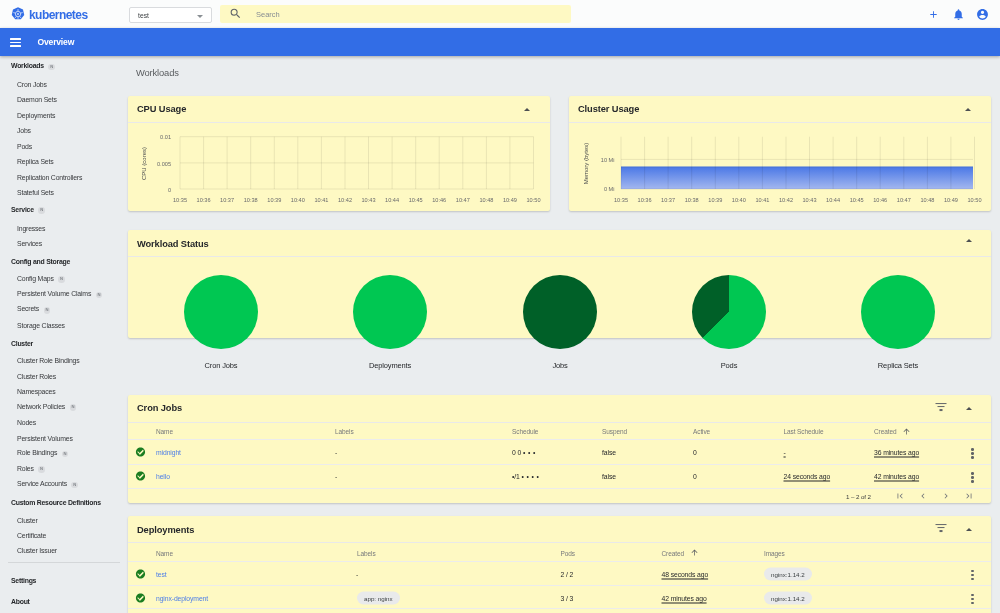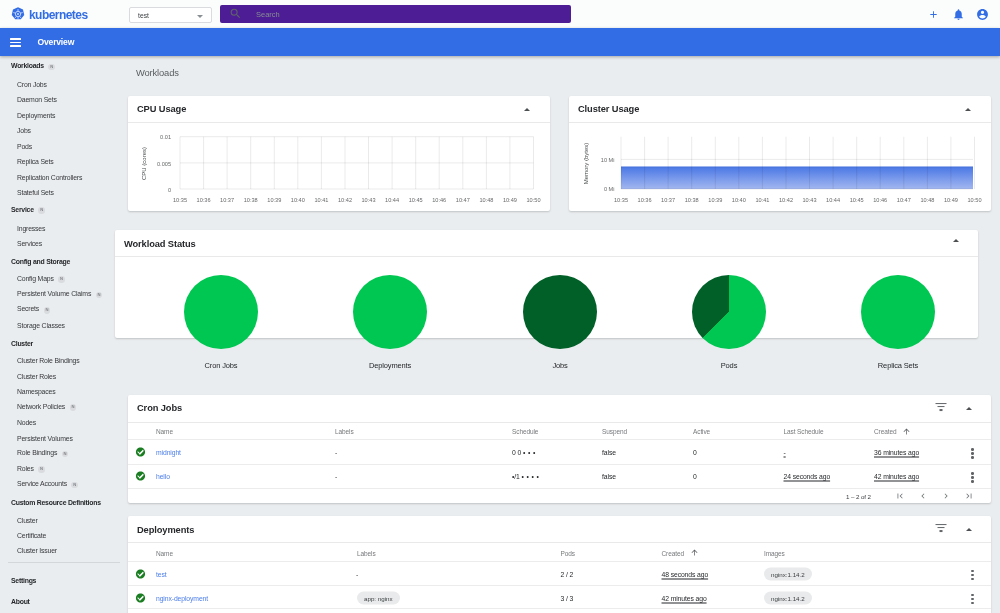--- a/index.html
+++ b/index.html
@@ -8,33 +8,33 @@
 #app { position:absolute; left:0; top:0; width:1000px; height:613px; }
 .abs { position:absolute; }
 .vc { transform:translateY(-50%); white-space:nowrap; }
 
 .topbar { left:0; top:0; width:1000px; height:28px; background:#fbfcfc; }
 .bluebar { left:0; top:28px; width:1000px; height:28px; background:#326de6; box-shadow:0 1px 3px rgba(0,0,0,.3); }
 .klogo-text { left:29px; top:14.5px; color:#326de6; font-size:12px; font-weight:bold; letter-spacing:-0.55px; }
 .nsbox { left:129px; top:7px; width:83px; height:16px; background:#fff; border:1px solid #d9dbde; border-radius:2px; }
 .nsbox span { position:absolute; left:8px; top:50%; transform:translateY(-50%); font-size:6.8px; color:#3c4043; }
 .nscaret { position:absolute; right:8px; top:6.5px; width:0; height:0; border-left:3px solid transparent; border-right:3px solid transparent; border-top:3.5px solid #8a8f94; }
-.searchbox { left:220px; top:5px; width:351px; height:18px; background:#4c1d95; border-radius:2px; }
+.searchbox { left:220px; top:5px; width:351px; height:18px; background:#fef9c3; border-radius:2px; }
 .searchbox .ph { position:absolute; left:36px; top:50%; transform:translateY(-50%); font-size:7.5px; color:#878d93; }
 
 .hamb { left:10px; top:38px; width:11px; height:9px; }
 .hamb div { height:1.6px; background:#fff; margin-bottom:2px; border-radius:0.5px; }
 .ovtitle { left:29.5px; top:42px; color:#fff; font-size:8.6px; font-weight:bold; letter-spacing:-0.2px;padding-left:8px; }
 
 .nav-h { font-size:6.9px; font-weight:bold; color:#26282b; letter-spacing:-0.25px; }
 .nav-i { font-size:6.9px; color:#36383b; letter-spacing:-0.18px; }
 .nbadge { display:inline-block; width:6.6px; height:6.6px; border-radius:50%; background:#d9dbde; color:#83878c; font-size:4.2px; font-weight:bold; line-height:6.6px; text-align:center; margin-left:4.5px; vertical-align:0.5px; }
 .navdiv { left:8px; top:562px; width:112px; height:1px; background:#d4d7d9; }
 
-.card { background:#ffffff; border-radius:2px; box-shadow:0 1px 2px rgba(0,0,0,.18); }
+.card { background:#fef9c3; border-radius:2px; box-shadow:0 1px 2px rgba(0,0,0,.18); }
 .ctitle { font-size:9.3px; font-weight:bold; color:#26282b; letter-spacing:-0.1px; }
 .cdivider { position:absolute; left:0; width:100%; height:1px; background:#e9e9e9; }
 .caret-up { width:0; height:0; border-left:3.2px solid transparent; border-right:3.2px solid transparent; border-bottom:3.5px solid #4d5053; }
 
 .wl-heading { left:136px; top:72px; font-size:9.4px; color:#5a5d60; letter-spacing:-0.15px; }
 
 .th { font-size:6.5px; color:#77797c; letter-spacing:-0.1px; }
 .td { font-size:6.8px; color:#26282b; letter-spacing:-0.1px; }
 .tlink { font-size:6.8px; color:#4c7ee8; letter-spacing:-0.1px; }
 .tund { text-decoration:underline; text-underline-offset:2px; text-decoration-thickness:1px; }
@@ -226,21 +226,21 @@
     <text x="264.1" y="79.5" font-size="5.6" fill="#68696b" text-anchor="middle">10:44</text>
     <text x="287.7" y="79.5" font-size="5.6" fill="#68696b" text-anchor="middle">10:45</text>
     <text x="311.2" y="79.5" font-size="5.6" fill="#68696b" text-anchor="middle">10:46</text>
     <text x="334.8" y="79.5" font-size="5.6" fill="#68696b" text-anchor="middle">10:47</text>
     <text x="358.4" y="79.5" font-size="5.6" fill="#68696b" text-anchor="middle">10:48</text>
     <text x="381.9" y="79.5" font-size="5.6" fill="#68696b" text-anchor="middle">10:49</text>
     <text x="405.5" y="79.5" font-size="5.6" fill="#68696b" text-anchor="middle">10:50</text>
     <text x="18.5" y="41.5" font-size="6" fill="#4a4c4e" text-anchor="middle" transform="rotate(-90 18.5 41.5)">Memory (bytes)</text>
   </svg>
 
-  <div class="abs card" style="left:115px;top:230px;width:863px;height:108px;">
+  <div class="abs card" style="left:128px;top:230px;width:863px;height:108px;">
     <div class="abs ctitle vc" style="left:9px;top:14px">Workload Status</div>
     <div class="abs caret-up" style="left:838px;top:9px"></div>
     <div class="cdivider" style="top:26px"></div>
   </div>
   <div class="abs pie" style="left:221px;top:312px"></div>
   <div class="abs pie" style="left:390px;top:312px"></div>
   <div class="abs pie" style="left:560px;top:312px;background:#006028"></div>
   <div class="abs pie" style="left:729px;top:312px;background:conic-gradient(#00c752 0deg 226deg, #006028 226deg 360deg)"></div>
   <div class="abs pie" style="left:898px;top:312px"></div>
   <div class="pielabel" style="left:221px;top:365px">Cron Jobs</div>

